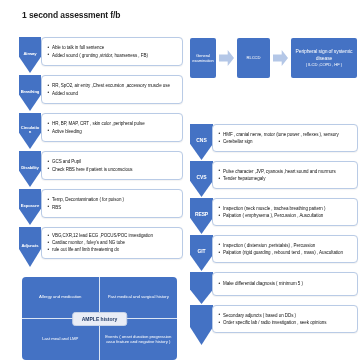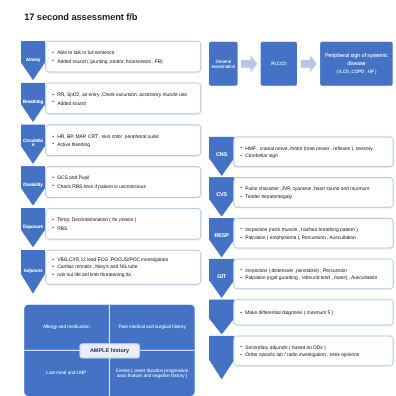--- a/index.html
+++ b/index.html
@@ -161,21 +161,21 @@
     font-weight: 700;
     color: #1f3864;
     white-space: nowrap;
   }
 </style>
 </head>
 <body>
 
 <div id="canvas">
 
-  <div class="title">17 second assessment  f/b</div>
+  <div class="title">1 second assessment  f/b</div>
 
   <div class="flowbox" style="left:190px; top:38px; width:26px; height:40px;">
     <span>General examination</span>
   </div>
 
   <div class="rarrow" style="left:219px; top:50px; width:15px; height:16px;"></div>
 
   <div class="flowbox" style="left:237px; top:38px; width:33px; height:40px;">
     <span>RLCCD</span>
   </div>

